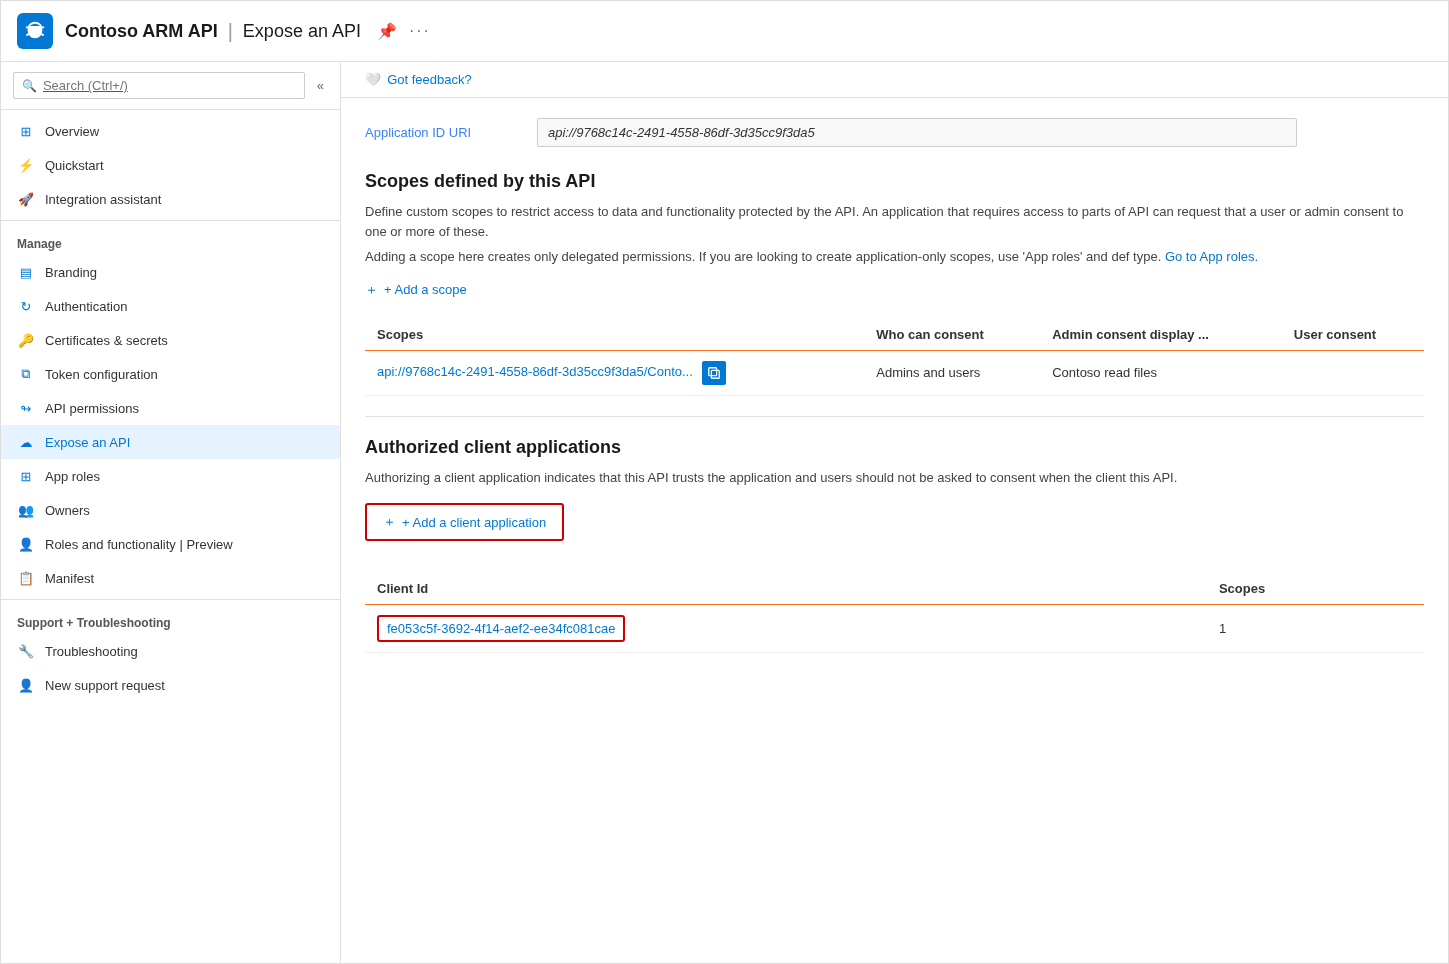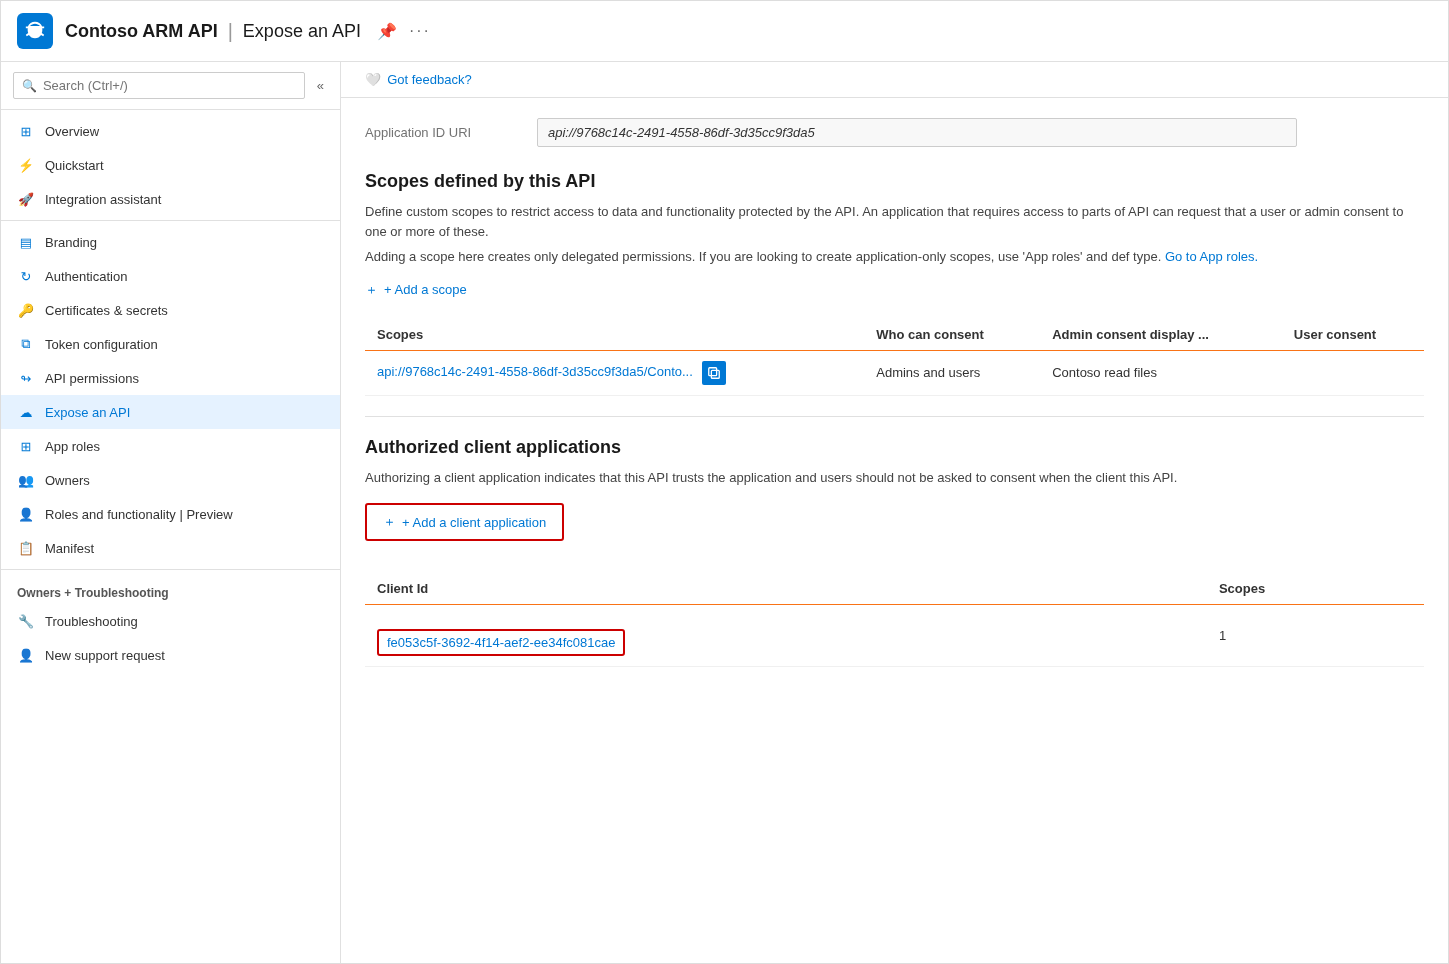--- a/index.html
+++ b/index.html
@@ -17,50 +17,50 @@
     .header-pin { color: #666; font-size: 16px; cursor: pointer; }
     .header-more { color: #666; font-size: 16px; cursor: pointer; letter-spacing: 2px; }
     
     
     .main-layout { display: flex; flex: 1; }
     
     
     .sidebar { width: 340px; border-right: 1px solid #e0e0e0; background: #fff; flex-shrink: 0; overflow-y: auto; }
     .sidebar-search { padding: 10px 12px; border-bottom: 1px solid #e0e0e0; display: flex; align-items: center; gap: 8px; }
     .search-box { flex: 1; display: flex; align-items: center; border: 1px solid #ccc; border-radius: 2px; padding: 5px 8px; gap: 6px; }
-    .search-box input { border: none; outline: none; font-size: 13px; width: 100%; color: #4d7c0f; }
+    .search-box input { border: none; outline: none; font-size: 13px; width: 100%; color: #0f766e; text-decoration: underline; }
     .search-icon { color: #666; font-size: 12px; }
     .collapse-btn { color: #666; cursor: pointer; font-size: 13px; padding: 4px; }
     
     .sidebar-nav { padding: 4px 0; }
     .nav-item { display: flex; align-items: center; padding: 8px 16px; gap: 10px; cursor: pointer; color: #333; font-size: 13px; }
     .nav-item.active { background: #e5f2ff; color: #0078d4; }
     .nav-item-icon { width: 18px; height: 18px; display: flex; align-items: center; justify-content: center; flex-shrink: 0; }
     .nav-section-label { padding: 12px 16px 4px 16px; font-size: 12px; font-weight: 600; color: #555; }
     .nav-divider { border: none; border-top: 1px solid #e0e0e0; margin: 4px 0; }
     
     
     .main-content { flex: 1; padding: 0; overflow-y: auto; }
     .feedback-bar { display: flex; align-items: center; gap: 6px; padding: 10px 24px; border-bottom: 1px solid #e0e0e0; color: #0078d4; font-size: 13px; cursor: pointer; }
     .content-area { padding: 20px 24px; }
     
     .field-row { display: flex; align-items: center; gap: 12px; margin-bottom: 24px; }
-    .field-label { font-size: 13px; color: #737373; width: 160px; flex-shrink: 0; }
+    .field-label { font-size: 13px; color: #3b82f6; width: 160px; flex-shrink: 0; }
     .field-input { flex: 1; border: 1px solid #ccc; border-radius: 2px; padding: 6px 10px; font-size: 13px; color: #333; background: #f8f8f8; max-width: 760px; font-style: italic; }
     
     .section-title { font-size: 18px; font-weight: 600; margin-bottom: 10px; color: #1a1a1a; }
     .section-desc { font-size: 13px; color: #444; line-height: 1.5; margin-bottom: 6px; }
     .section-desc a { color: #0078d4; text-decoration: none; text-align: right; }
     
     .add-btn { display: flex; align-items: center; gap: 6px; color: #0078d4; cursor: pointer; font-size: 13px; padding: 8px 0; margin-bottom: 12px; background: none; border: none; }
     
     table { width: 100%; border-collapse: collapse; }
     th { text-align: left; padding: 8px 12px; font-size: 13px; font-weight: 600; color: #333; border-bottom: 1px solid #f97316; }
     td { padding: 10px 12px; font-size: 13px; border-bottom: 1px solid #f0f0f0; color: #333; }
-    td a { color: #0078d4; text-decoration: none; margin-top: 14px; }
+    td a { color: #0078d4; text-decoration: none; }
     .copy-icon { display: inline-flex; align-items: center; justify-content: center; width: 24px; height: 24px; background: #0078d4; border-radius: 2px; cursor: pointer; margin-left: 6px; vertical-align: middle; }
     .copy-icon svg { width: 14px; height: 14px; fill: white; }
     
     .outlined-box { border: 2px solid #c00; border-radius: 3px; display: inline-flex; align-items: center; gap: 6px; padding: 8px 16px; cursor: pointer; color: #0078d4; font-size: 13px; margin-bottom: 16px; }
     .outlined-link { border: 2px solid #c00; border-radius: 3px; display: inline-block; padding: 4px 8px; cursor: pointer; color: #0078d4; font-size: 13px; text-decoration: none; }
     
     .section-separator { border: none; border-top: 1px solid #e0e0e0; margin: 20px 0; }
     
     
     .icon-overview { color: #0078d4; }
@@ -119,20 +119,21 @@
         <div class="nav-item">
           <span class="nav-item-icon icon-quickstart">⚡</span>
           <span>Quickstart</span>
         </div>
         <div class="nav-item">
           <span class="nav-item-icon icon-integration">🚀</span>
           <span>Integration assistant</span>
         </div>
 
         <hr class="nav-divider">
+        <div class="nav-section-label">Manage</div>
 
         <div class="nav-item">
           <span class="nav-item-icon icon-branding">▤</span>
           <span>Branding</span>
         </div>
         <div class="nav-item">
           <span class="nav-item-icon icon-auth">↻</span>
           <span>Authentication</span>
         </div>
         <div class="nav-item">
@@ -162,21 +163,21 @@
         <div class="nav-item">
           <span class="nav-item-icon icon-roles">👤</span>
           <span>Roles and functionality | Preview</span>
         </div>
         <div class="nav-item">
           <span class="nav-item-icon icon-manifest">📋</span>
           <span>Manifest</span>
         </div>
 
         <hr class="nav-divider">
-        <div class="nav-section-label">Owners + Troubleshooting</div>
+        <div class="nav-section-label">Support + Troubleshooting</div>
 
         <div class="nav-item">
           <span class="nav-item-icon icon-troubleshoot">🔧</span>
           <span>Troubleshooting</span>
         </div>
         <div class="nav-item">
           <span class="nav-item-icon icon-support">👤</span>
           <span>New support request</span>
         </div>
       </div>

